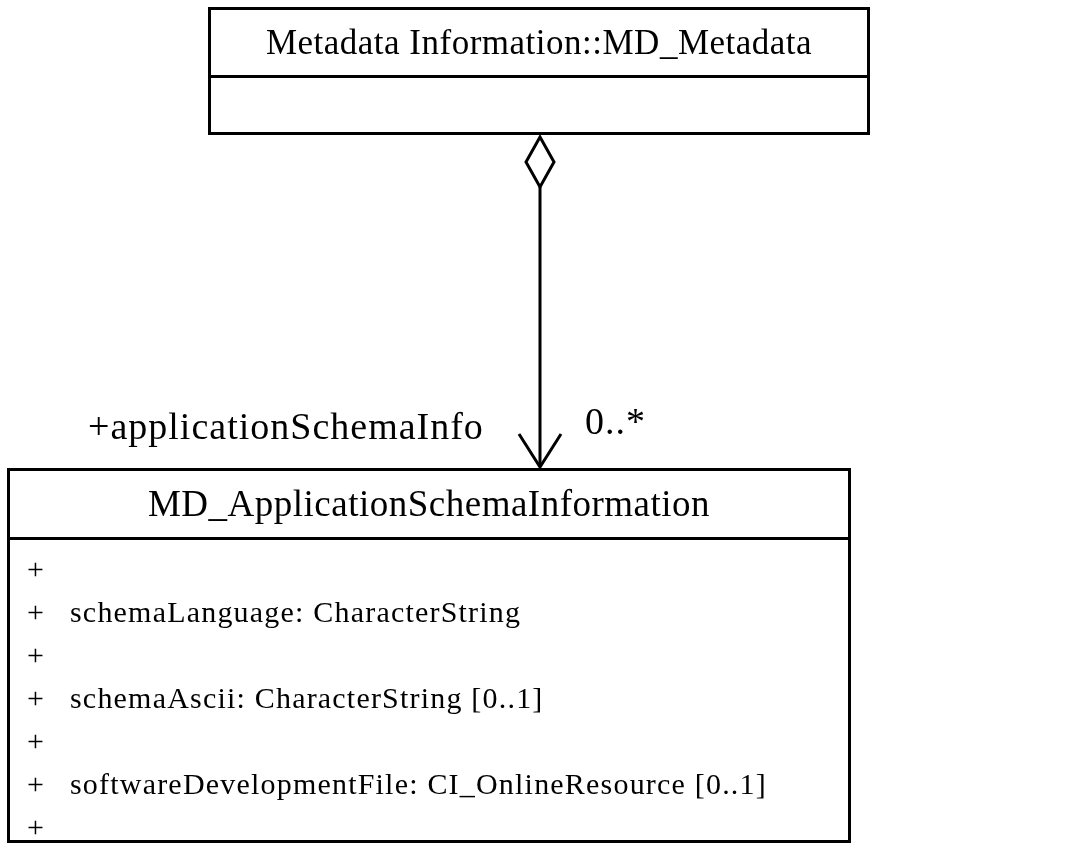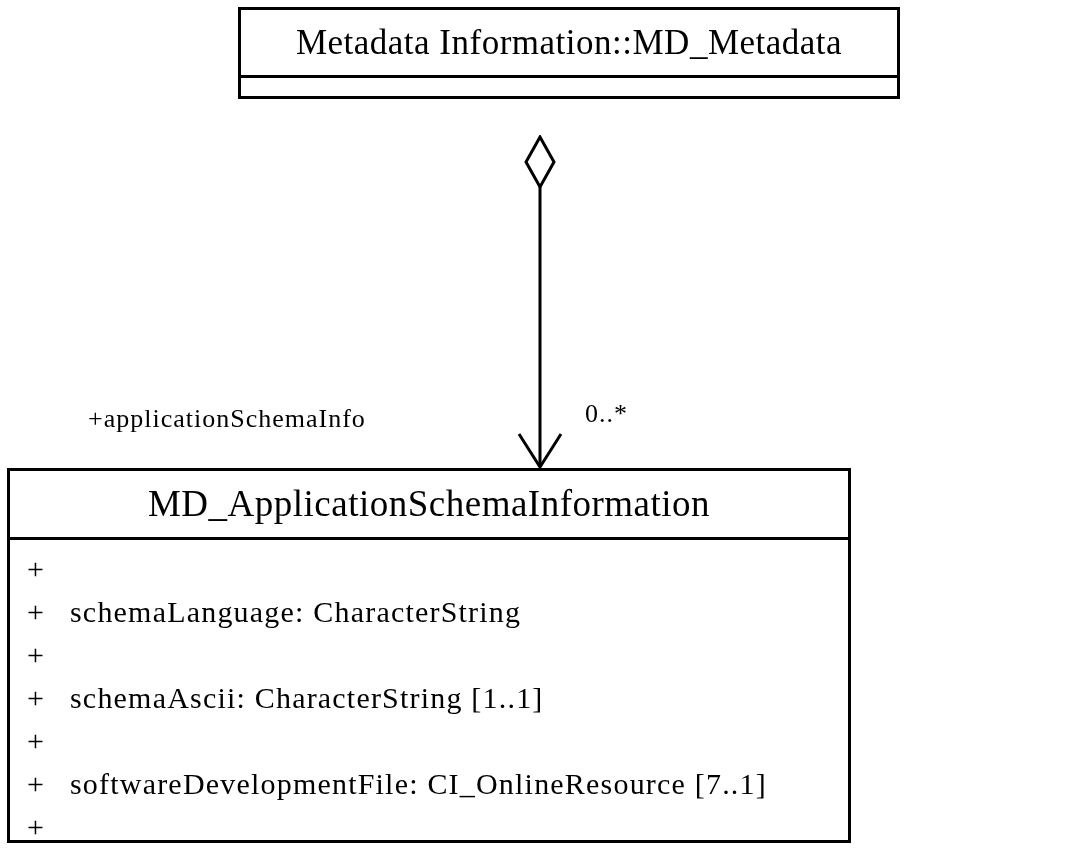--- a/index.html
+++ b/index.html
@@ -29,22 +29,21 @@
     border-bottom: 3px solid #000000;
     text-align: center;
     white-space: nowrap;
     overflow: hidden;
   }
 
   #parent-class {
     left: 208px;
     top: 7px;
     width: 662px;
-    height: 92px;
-    margin-left: 30px;
+    height: 128px;
   }
   #parent-class .class-title {
     height: 68px;
     line-height: 65px;
     font-size: 35px;
     letter-spacing: 0.5px;
   }
   #parent-class .class-attributes {
     height: 54px;
   }
@@ -88,21 +87,21 @@
     height: 334px;
   }
   #connector .stroke {
     stroke: #000000;
     stroke-width: 3;
   }
 
   
   .edge-label {
     position: absolute;
-    font-size: 26px;
+    font-size: 38px;
     letter-spacing: 1px;
     white-space: nowrap;
   }
   #role-label {
     left: 88px;
     top: 404px;
   }
   #multiplicity-label {
     left: 585px;
     top: 399px;
@@ -135,28 +134,28 @@
       </div>
       <div class="attr-row">
         <span class="attr-vis">+</span>
           <span>schemaLanguage: CharacterString</span>
       </div>
       <div class="attr-row">
         <span class="attr-vis">+</span>
       </div>
       <div class="attr-row">
         <span class="attr-vis">+</span>
-          <span>schemaAscii: CharacterString [1..1]</span>
+          <span>schemaAscii: CharacterString [0..1]</span>
       </div>
       <div class="attr-row">
         <span class="attr-vis">+</span>
       </div>
       <div class="attr-row">
         <span class="attr-vis">+</span>
-          <span>softwareDevelopmentFile: CI_OnlineResource [7..1]</span>
+          <span>softwareDevelopmentFile: CI_OnlineResource [0..1]</span>
       </div>
       <div class="attr-row">
         <span class="attr-vis">+</span>
       </div>
     </div>
   </div>
 
 </div>
 
 </body></html>

